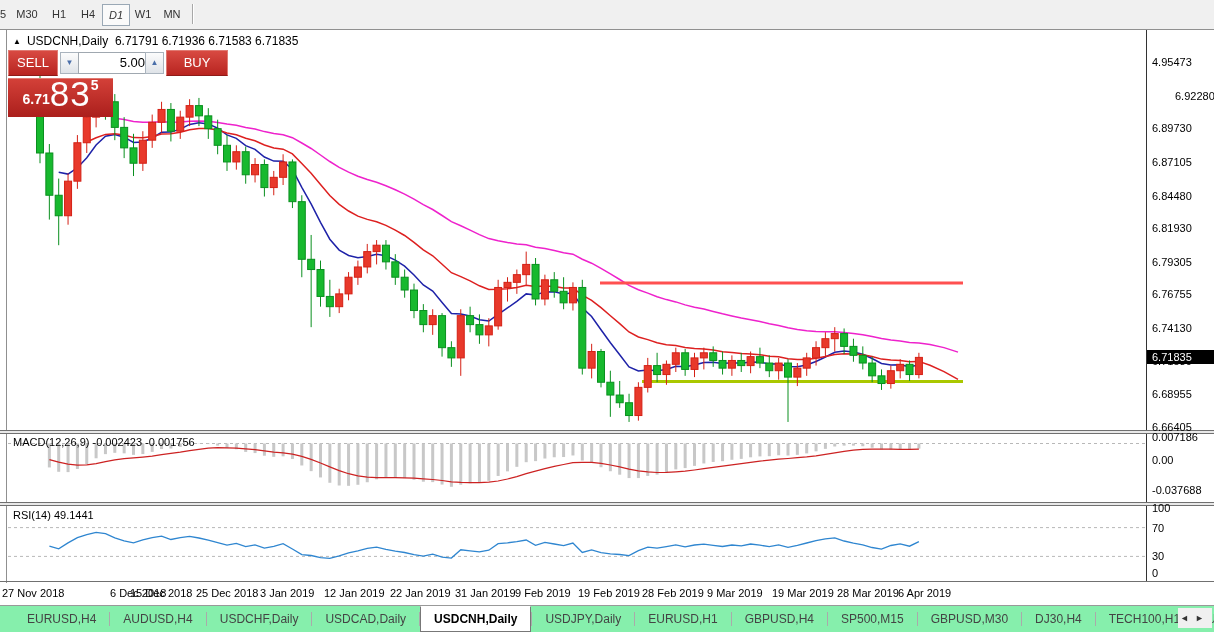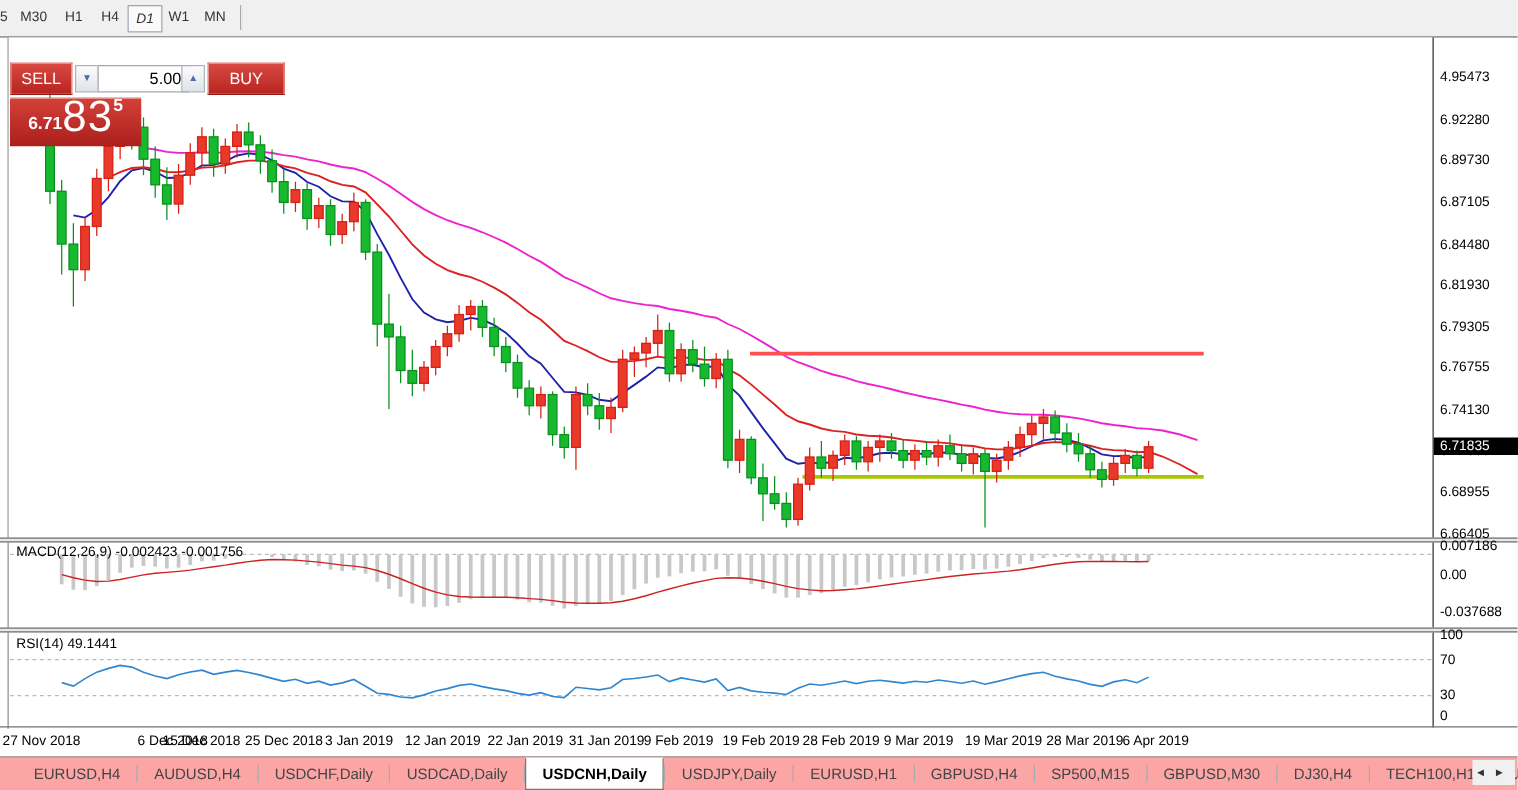--- a/index.html
+++ b/index.html
@@ -38,21 +38,21 @@
   .quote{position:absolute;top:78px;height:38px;background:linear-gradient(#d34038,#ab1f1c);
     color:#fff;z-index:5;border-top:1px solid #e07a72;}
   .quote .inner{position:absolute;bottom:3px;white-space:nowrap;width:100%;text-align:center;}
   .quote .pre{font-size:14px;font-weight:bold;vertical-align:2px;}
   .quote .big{font-size:35px;font-weight:500;letter-spacing:1px;}
   .quote .sup{font-size:14px;font-weight:bold;vertical-align:16px;}
   
   #date-axis{left:0;top:583px;width:1214px;height:21px;background:#fff;}
   .date-label{position:absolute;top:4px;font-size:11px;color:#000;white-space:nowrap;}
   
-  #tab-bar{left:0;top:605px;width:1214px;height:27px;background:#fca5a5;border-top:1px solid #999;
+  #tab-bar{left:0;top:605px;width:1214px;height:27px;background:#86efac;border-top:1px solid #999;
     display:flex;align-items:flex-start;overflow:hidden;padding-left:14px;box-sizing:border-box;}
   .tab{height:22px;line-height:22px;padding:0 13px;font-size:12px;color:#444;white-space:nowrap;
     margin-top:2px;cursor:default;}
   .tab.active{background:#fff;border:1px solid #777;border-top:1px solid #fff;font-weight:bold;
     color:#000;margin-top:0;height:24px;line-height:24px;}
   .tab-sep{width:1px;height:14px;background:#aaa;margin-top:6px;flex:none;}
   #tab-scroll{position:absolute;right:2px;top:608px;width:34px;height:20px;background:#f0f0f0;
     font-size:9px;color:#333;text-align:center;line-height:20px;z-index:7;letter-spacing:6px;}
   svg{position:absolute;z-index:1;}
 </style>
@@ -70,20 +70,23 @@
       <div class="tf-item" style="left: 128px; width: 30px;">W1</div>
       <div class="tf-item" style="left: 158px; width: 28px;">MN</div>
       <div class="tf-sep" style="left: 192px;"></div>
     </div>
 
   <div class="abs" id="chart-border-top"></div>
   <div class="abs" id="chart-border-left"></div>
   <div class="abs" id="main-area"></div>
   <div class="abs" id="axis-vline"></div>
 
+  <div class="abs" id="chart-title">
+    <span class="tri">▲</span><span>USDCNH,Daily</span>&nbsp;&nbsp;<span>6.71791 6.71936 6.71583 6.71835</span>
+  </div>
 
   <div class="abs redbtn" id="sell-btn" style="left:8px;top:50px;width:48px;height:24px;line-height:24px;">SELL</div>
   <div class="abs spinbtn" style="left:60px;top:52px;width:17px;height:20px;line-height:20px;"><span>▼</span></div>
   <div class="abs" id="vol-field">5.00</div>
   <div class="abs spinbtn" style="left:145px;top:52px;width:17px;height:20px;line-height:20px;"><span>▲</span></div>
   <div class="abs redbtn" id="buy-btn" style="left:166px;top:50px;width:60px;height:24px;line-height:24px;">BUY</div>
 
   <div class="abs quote" style="left:8px;width:105px;">
     <div class="inner"><span class="pre">6.71</span><span class="big">83</span><span class="sup">5</span></div>
   </div>
@@ -137,21 +140,21 @@
       <div class="tab">GBPUSD,M30</div>
       <div class="tab-sep"></div>
       <div class="tab">DJ30,H4</div>
       <div class="tab-sep"></div>
       <div class="tab">TECH100,H1</div>
       <div class="tab-sep"></div>
       <div class="tab">UKOil,H</div>
     </div>
   <div id="tab-scroll"><span>◄</span><span>►</span></div>
 <div class="axis-label" style="top: 56px;">4.95473</div>
-    <div class="axis-label" style="top: 89.6184px;">6.92280</div>
+    <div class="axis-label" style="top: 89.6184px; margin-left: 23px;">6.92280</div>
     <div class="axis-label" style="top: 122.276px;">6.89730</div>
     <div class="axis-label" style="top: 155.895px;">6.87105</div>
     <div class="axis-label" style="top: 189.513px;">6.84480</div>
     <div class="axis-label" style="top: 222.171px;">6.81930</div>
     <div class="axis-label" style="top: 255.789px;">6.79305</div>
     <div class="axis-label" style="top: 288.447px;">6.76755</div>
     <div class="axis-label" style="top: 322.065px;">6.74130</div>
     <div class="axis-label" style="top: 354.723px;">6.71580</div>
     <div class="axis-label" style="top: 388.342px;">6.68955</div>
     <div class="axis-label" style="top: 421px;">6.66405</div>

